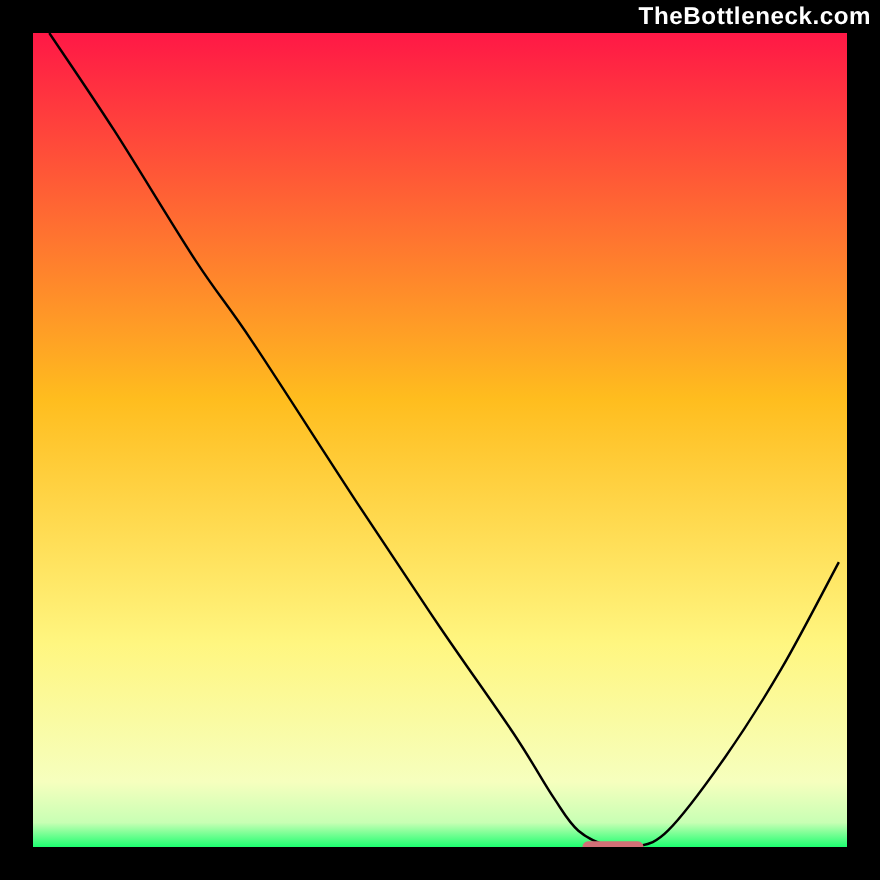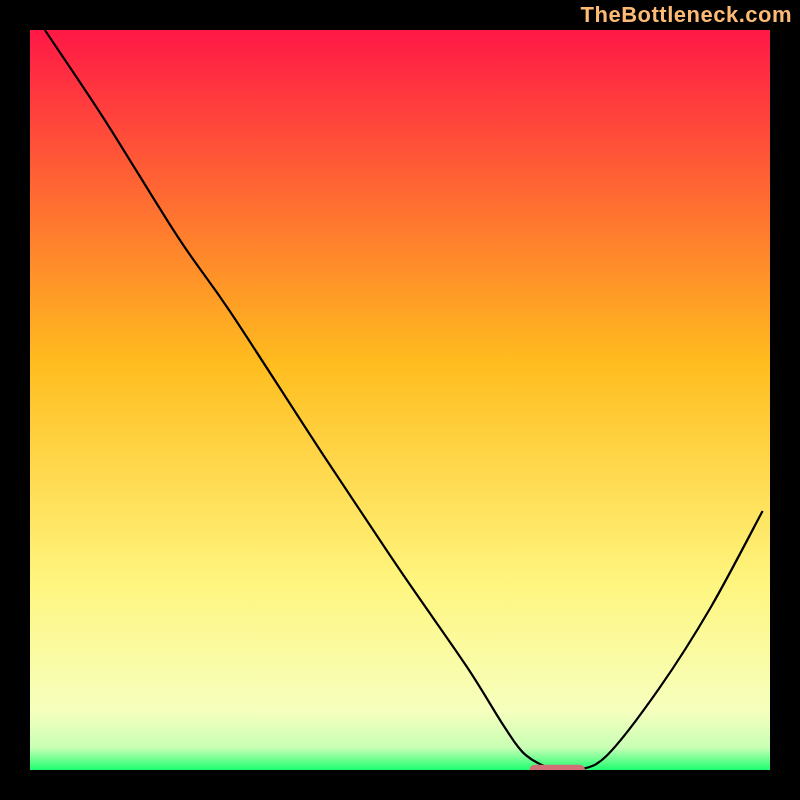--- a/index.html
+++ b/index.html
@@ -15,21 +15,21 @@
     width: 800px;
     height: 800px;
   }
   .watermark {
     position: absolute;
     top: 2px;
     right: 8px;
     font-family: Arial, Helvetica, sans-serif;
     font-size: 22px;
     font-weight: bold;
-    color: #fdba74;
+    color: #ffffff;
     letter-spacing: 0.5px;
     z-index: 50;
   }
   svg.plot {
     position: absolute;
     left: 30px;
     top: 30px;
     width: 740px;
     height: 740px;
   }

